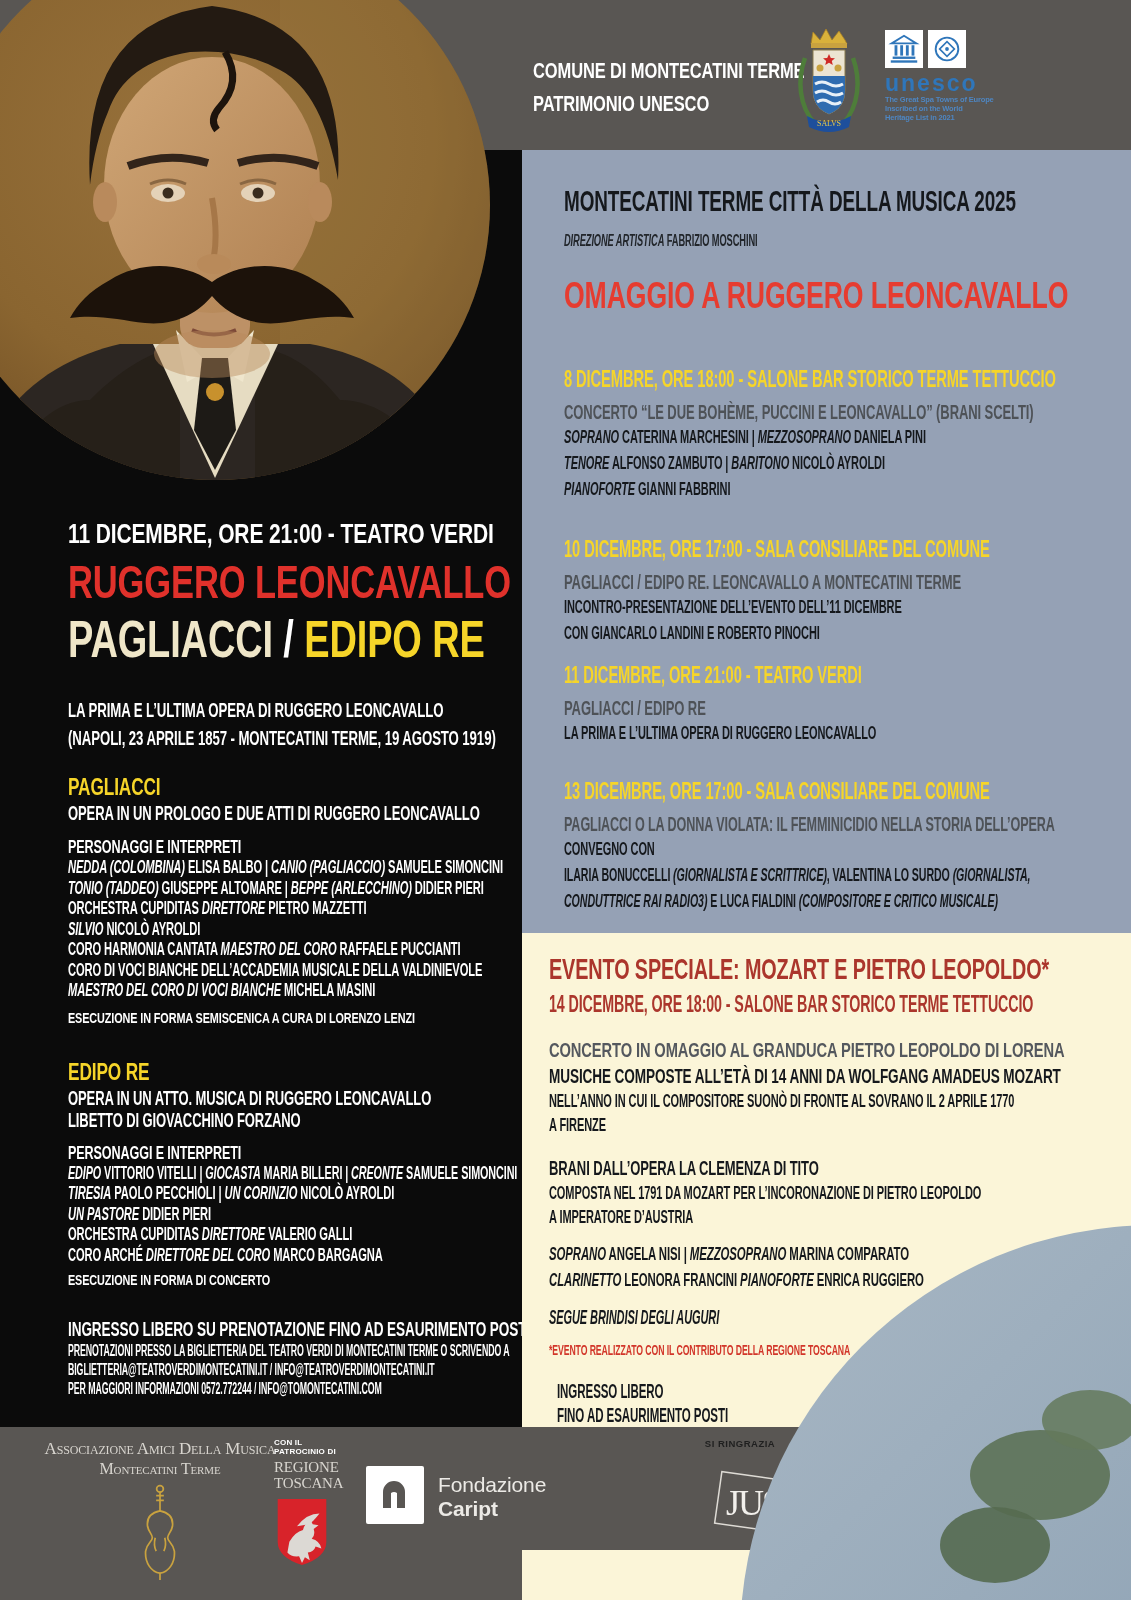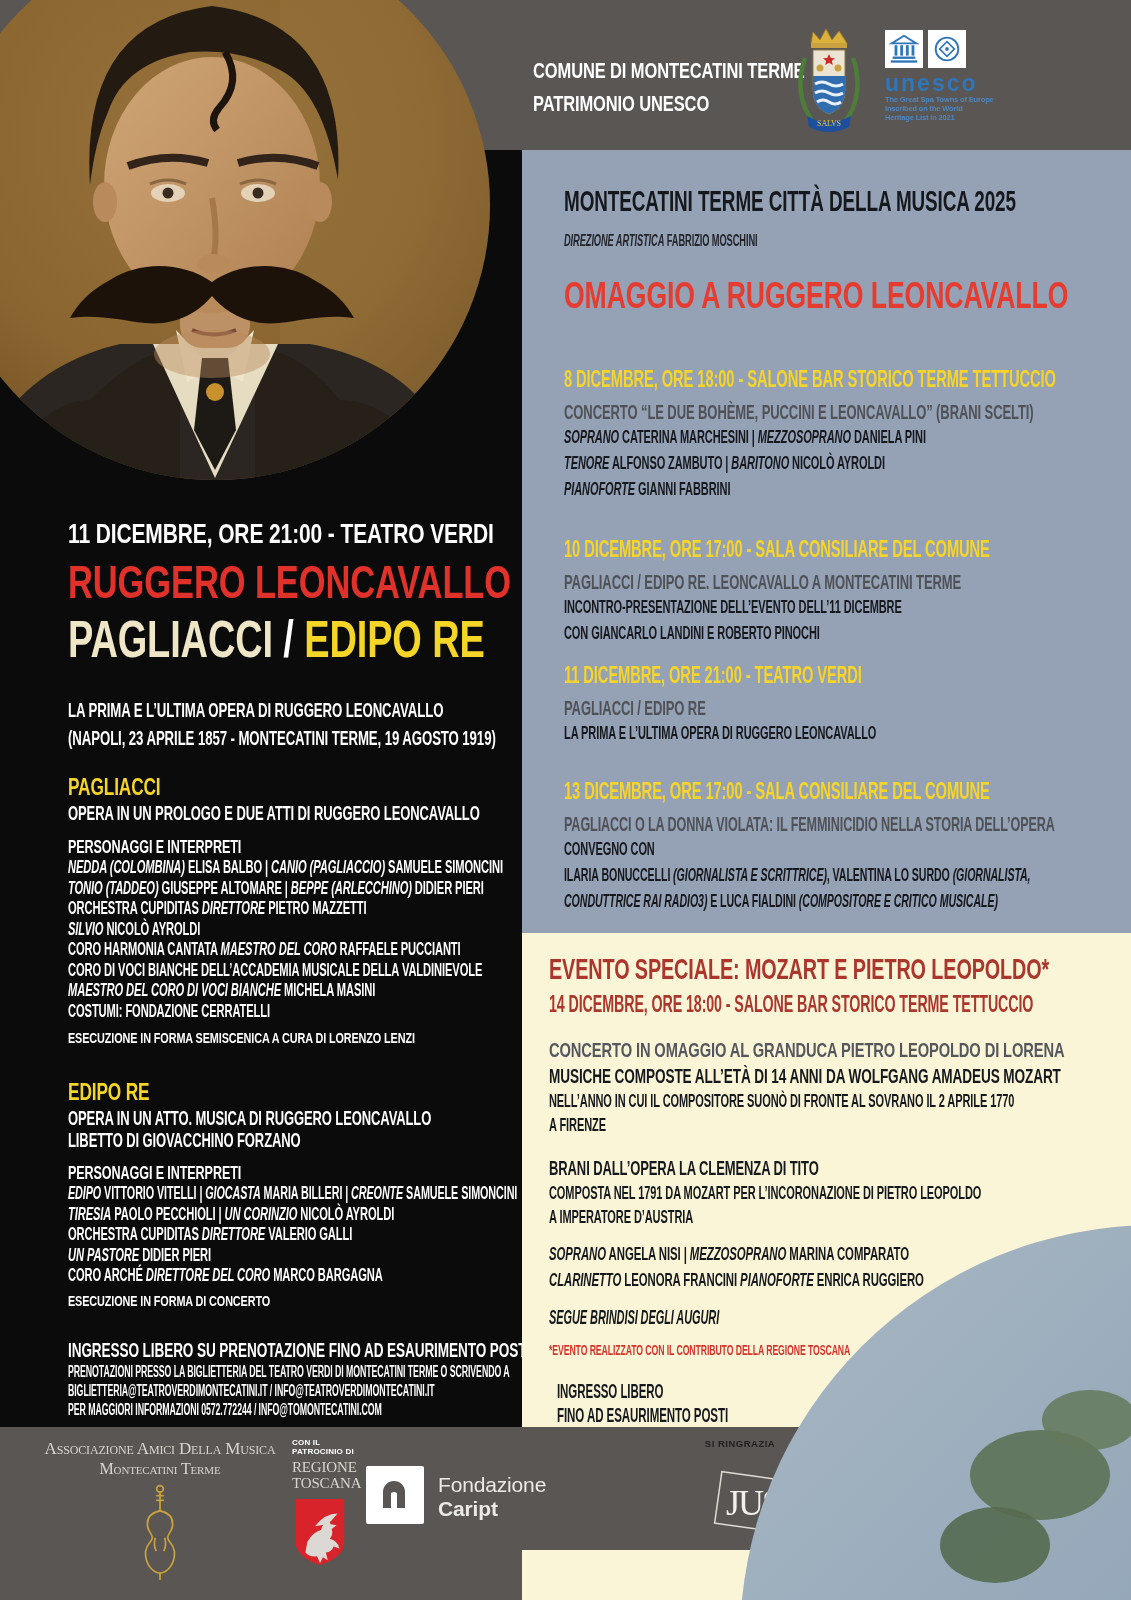--- a/index.html
+++ b/index.html
@@ -65,21 +65,21 @@
   .mt12{margin-top:12px}
   .sp-toast{font-size:20px;line-height:24px;font-weight:700;font-style:italic;color:#15181c;margin-top:12px;}
   .sp-note{font-size:15px;line-height:18px;font-weight:700;color:#d2362a;margin-top:12px;}
   .sp-adm{font-size:21px;line-height:24px;font-weight:700;color:#15181c;padding-left:8px;}
   .mt20{margin-top:20px}
   
   .assoc{position:absolute;left:28px;top:12px;width:264px;text-align:center;color:#d8d5cf;
          font-family:"Liberation Serif",serif;font-variant:small-caps;}
   .assoc .a1{font-size:17px;line-height:20px;}
   .assoc .a2{font-size:16px;line-height:19px;}
-  .patron{position:absolute;left:292px;top:11px;width:80px;color:#d8d5cf;}
+  .patron{position:absolute;left:274px;top:11px;width:80px;color:#d8d5cf;}
   .patron .p0{font-size:8px;font-weight:700;color:#fff;letter-spacing:.2px;font-family:"Liberation Sans",sans-serif;}
   .patron .p1{font-family:"Liberation Serif",serif;font-size:15px;line-height:16px;margin-top:3px;}
   .caript{position:absolute;left:366px;top:39px;display:flex;align-items:center;gap:14px;}
   .caript-text{color:#eceae6;font-size:21px;line-height:24px;}
   .caript-text .c2{font-weight:700;}
   .thanks{position:absolute;left:700px;top:11px;width:80px;text-align:center;color:#1f1f1f;
           font-size:9.5px;font-weight:700;letter-spacing:.5px;}
   .jus{position:absolute;left:706px;top:38px;}
 </style>
 </head>
@@ -148,31 +148,30 @@
     <div class="sec-head"><span class="cx sx75">PAGLIACCI</span></div>
     <div class="sec-desc"><span class="cx sx65">OPERA IN UN PROLOGO E DUE ATTI DI RUGGERO LEONCAVALLO</span></div>
     <div class="cast-label"><span class="cx sx70">PERSONAGGI E INTERPRETI</span></div>
     <div class="cast"><span class="cx sx62"><span class="it">NEDDA (COLOMBINA)</span><span> ELISA BALBO | </span><span class="it">CANIO (PAGLIACCIO)</span><span> SAMUELE SIMONCINI</span></span></div>
     <div class="cast"><span class="cx sx62"><span class="it">TONIO (TADDEO)</span><span> GIUSEPPE ALTOMARE | </span><span class="it">BEPPE (ARLECCHINO)</span><span> DIDIER PIERI</span></span></div>
     <div class="cast"><span class="cx sx62"><span>ORCHESTRA CUPIDITAS </span><span class="it">DIRETTORE</span><span> PIETRO MAZZETTI</span></span></div>
     <div class="cast"><span class="cx sx62"><span class="it">SILVIO</span><span> NICOLÒ AYROLDI</span></span></div>
     <div class="cast"><span class="cx sx62"><span>CORO HARMONIA CANTATA </span><span class="it">MAESTRO DEL CORO</span><span> RAFFAELE PUCCIANTI</span></span></div>
     <div class="cast"><span class="cx sx62"><span>CORO DI VOCI BIANCHE DELL’ACCADEMIA MUSICALE DELLA VALDINIEVOLE</span></span></div>
     <div class="cast"><span class="cx sx62"><span class="it">MAESTRO DEL CORO DI VOCI BIANCHE</span><span> MICHELA MASINI</span></span></div>
-    <div class="cast"><span class="cx sx62"><span>COSTUMI: FONDAZIONE CERRATELLI</span></span></div>
     <div class="l-note"><span class="cx sx70">ESECUZIONE IN FORMA SEMISCENICA A CURA DI LORENZO LENZI</span></div>
 
     <div class="sec-head" style="margin-top:32px"><span class="cx sx75">EDIPO RE</span></div>
     <div class="sec-desc" style="line-height:22px"><span class="cx sx65">OPERA IN UN ATTO. MUSICA DI RUGGERO LEONCAVALLO</span></div>
     <div class="sec-desc" style="margin-top:0;line-height:22px"><span class="cx sx65">LIBETTO DI GIOVACCHINO FORZANO</span></div>
     <div class="cast-label"><span class="cx sx70">PERSONAGGI E INTERPRETI</span></div>
     <div class="cast"><span class="cx sx60"><span class="it">EDIPO</span><span> VITTORIO VITELLI | </span><span class="it">GIOCASTA</span><span> MARIA BILLERI | </span><span class="it">CREONTE</span><span> SAMUELE SIMONCINI</span></span></div>
     <div class="cast"><span class="cx sx62"><span class="it">TIRESIA</span><span> PAOLO PECCHIOLI | </span><span class="it">UN CORINZIO</span><span> NICOLÒ AYROLDI</span></span></div>
+    <div class="cast"><span class="cx sx62"><span class="it">UN PASTORE</span><span> DIDIER PIERI</span></span></div>
     <div class="cast"><span class="cx sx62"><span>ORCHESTRA CUPIDITAS </span><span class="it">DIRETTORE</span><span> VALERIO GALLI</span></span></div>
-    <div class="cast"><span class="cx sx62"><span class="it">UN PASTORE</span><span> DIDIER PIERI</span></span></div>
     <div class="cast"><span class="cx sx62"><span>CORO ARCHÉ </span><span class="it">DIRETTORE DEL CORO</span><span> MARCO BARGAGNA</span></span></div>
     <div class="l-note" style="margin-top:6px"><span class="cx sx70">ESECUZIONE IN FORMA DI CONCERTO</span></div>
 
     <div class="book-head"><span class="cx sx68">INGRESSO LIBERO SU PRENOTAZIONE FINO AD ESAURIMENTO POSTI</span></div>
     <div class="book"><span class="cx sx55">PRENOTAZIONI PRESSO LA BIGLIETTERIA DEL TEATRO VERDI DI MONTECATINI TERME O SCRIVENDO A</span></div>
     <div class="book"><span class="cx sx55">BIGLIETTERIA@TEATROVERDIMONTECATINI.IT / INFO@TEATROVERDIMONTECATINI.IT</span></div>
     <div class="book"><span class="cx sx55">PER MAGGIORI INFORMAZIONI 0572.772244 / INFO@TOMONTECATINI.COM</span></div>
   </div>
 
   <div class="right-panel">

